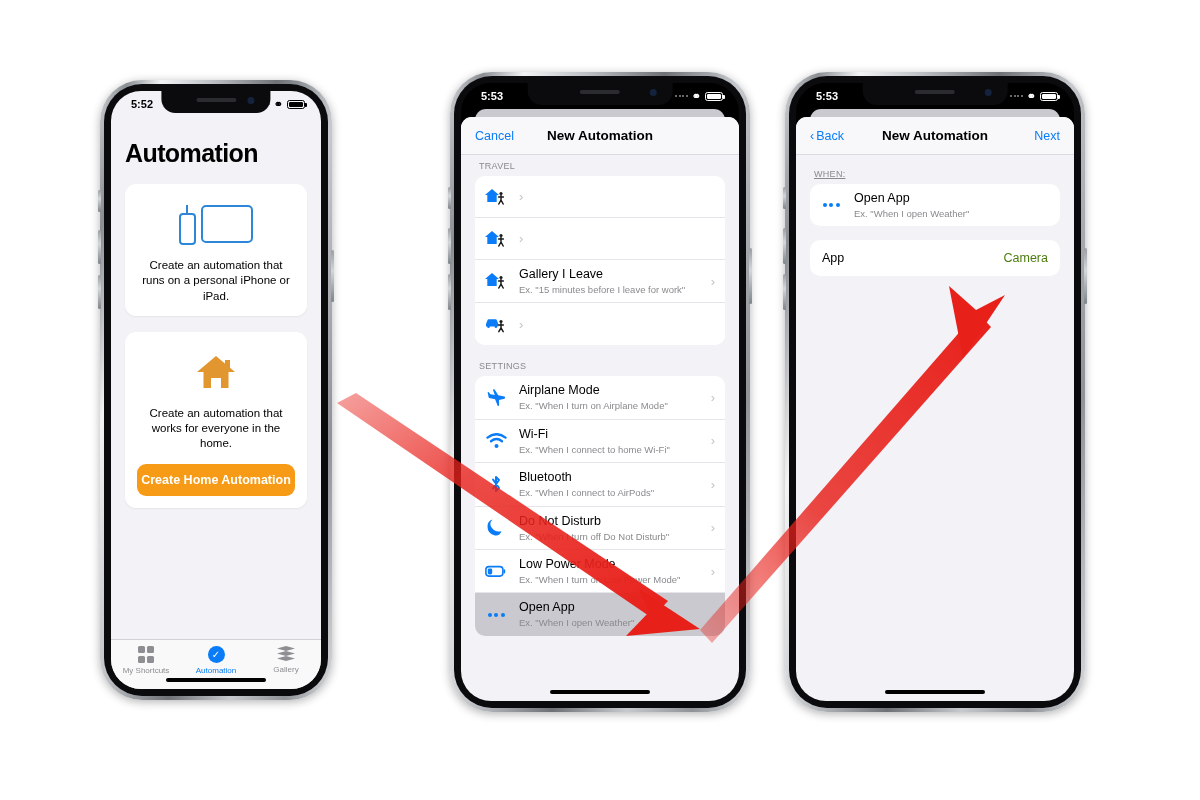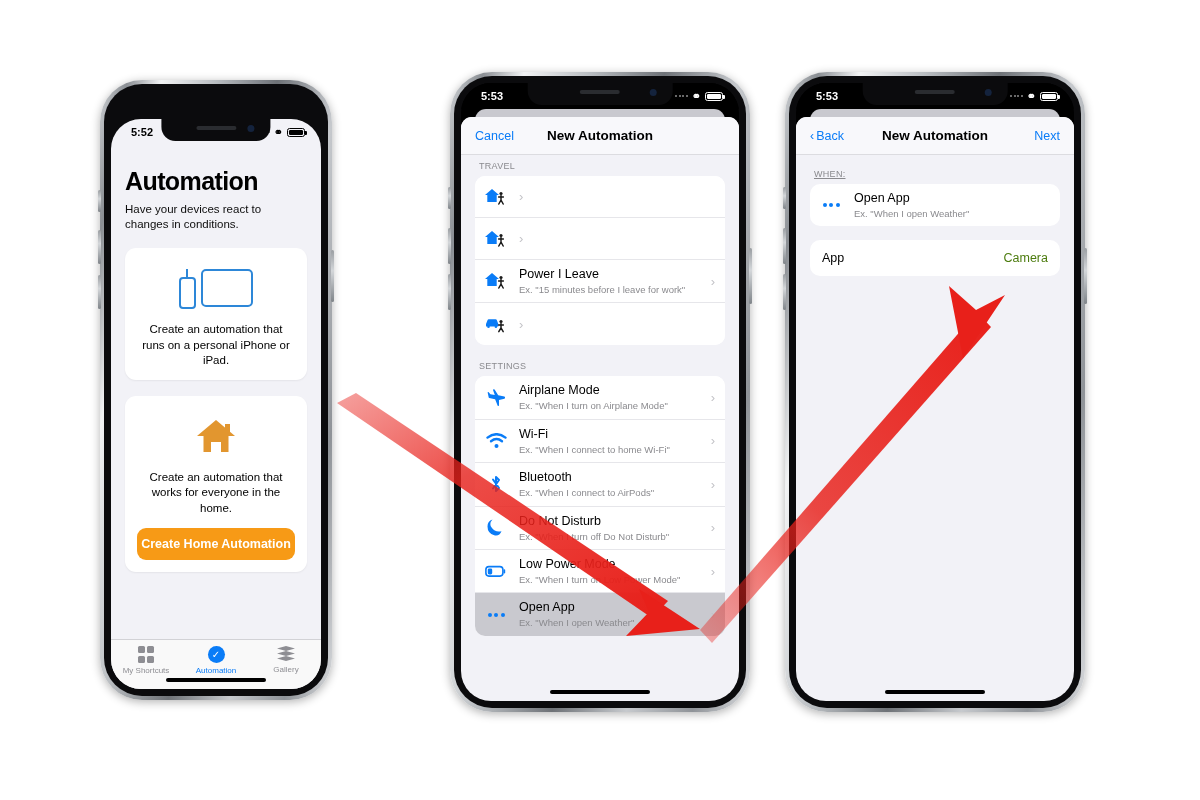--- a/index.html
+++ b/index.html
@@ -79,21 +79,21 @@
 
   
   .home-ind {
     position: absolute; bottom: 7px; left: 50%; transform: translateX(-50%);
     width: 100px; height: 4px; border-radius: 2px; background: #000;
     z-index: 20;
   }
 
   
   #phone1 { left: 100px; top: 80px; width: 232px; height: 620px; }
-  #phone1 .screen { background: #f2f2f7; margin-top: 28px; }
+  #phone1 .screen { background: #f2f2f7; }
   .p1-body { position: absolute; top: 26px; left: 0; right: 0; bottom: 50px; padding: 0 14px; }
   .p1-title { font-size: 25px; font-weight: bold; letter-spacing: -0.6px; color: #000; margin-top: 22px; }
   .p1-sub { font-size: 11.5px; color: #0d0d0d; line-height: 1.32; margin-top: 6px; }
   .card {
     background: #fff; border-radius: 11px; margin-top: 16px; padding: 14px 12px 12px;
     box-shadow: 0 1px 2px rgba(0,0,0,0.06);
   }
   .card-ill { display: flex; justify-content: center; align-items: center; height: 52px; }
   .card-text { text-align: center; font-size: 11.5px; color: #000; line-height: 1.33; margin-top: 8px; }
   .cta {
@@ -219,21 +219,20 @@
             </span>
           <span class="chain">⚭</span>
           <span class="batt">
               <i></i>
             </span>
         </span>
       </div>
 
       <div class="p1-body">
         <div class="p1-title">Automation</div>
-        <div class="p1-sub">Have your devices react to changes in conditions.</div>
 
         <div class="card">
           <div class="card-ill">
             <div class="ill-devices">
               <div class="pad"></div>
               <div class="stem"></div>
               <div class="iph"></div>
             </div>
           </div>
           <div class="card-text">Create an automation that runs on a personal iPhone or iPad.</div>
@@ -338,21 +337,21 @@
             </div>
             <div class="row">
               <span class="ricon">
                 <svg width="22" height="20" viewBox="0 0 22 20">
                     <path d="M7 2 L14 8 L11.7 8 L11.7 15 L2.3 15 L2.3 8 L0 8 Z" fill="#0a7cf7"></path>
                     <circle cx="16" cy="6.5" r="1.6" fill="#1a1a1a"></circle>
                     <path d="M16 8.5 L16 13 M16 13 L13.8 17 M16 13 L18.2 17 M13.6 10 L18.4 10" stroke="#1a1a1a" stroke-width="1.5" fill="none" stroke-linecap="round"></path>
                   </svg>
               </span>
               <span class="rtext">
-                <span class="rtitle" style="display:block">Power I Leave</span>
+                <span class="rtitle" style="display:block">Gallery I Leave</span>
                 <span class="rsub" style="display:block">Ex. "15 minutes before I leave for work"</span>
               </span>
               <span class="chev">›</span>
             </div>
             <div class="row">
               <span class="ricon">
                 <svg width="22" height="20" viewBox="0 0 22 20">
                     <path d="M1 10 L2.5 6.2 Q2.8 5.3 3.8 5.3 L10.6 5.3 Q11.6 5.3 11.9 6.2 L13.3 10 L13.3 12.6 L1 12.6 Z" fill="#0a7cf7"></path>
                     <circle cx="3.5" cy="12.8" r="1.3" fill="#0a7cf7"></circle>
                     <circle cx="10.9" cy="12.8" r="1.3" fill="#0a7cf7"></circle>

